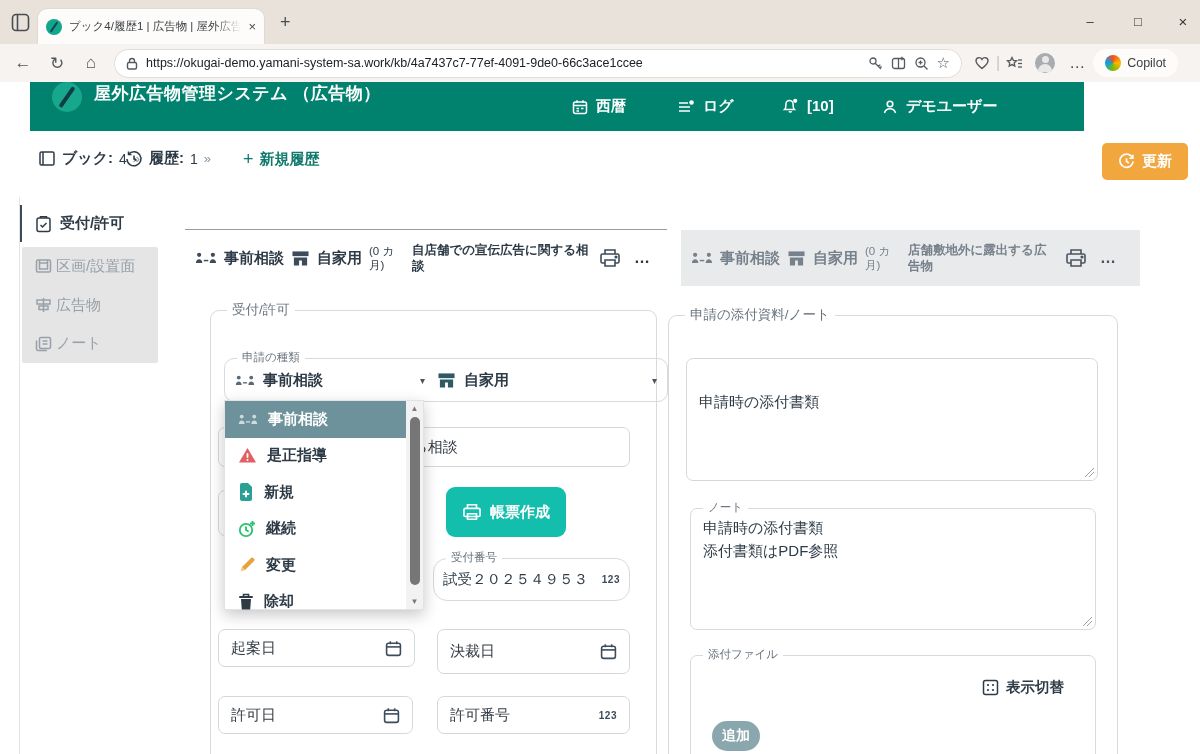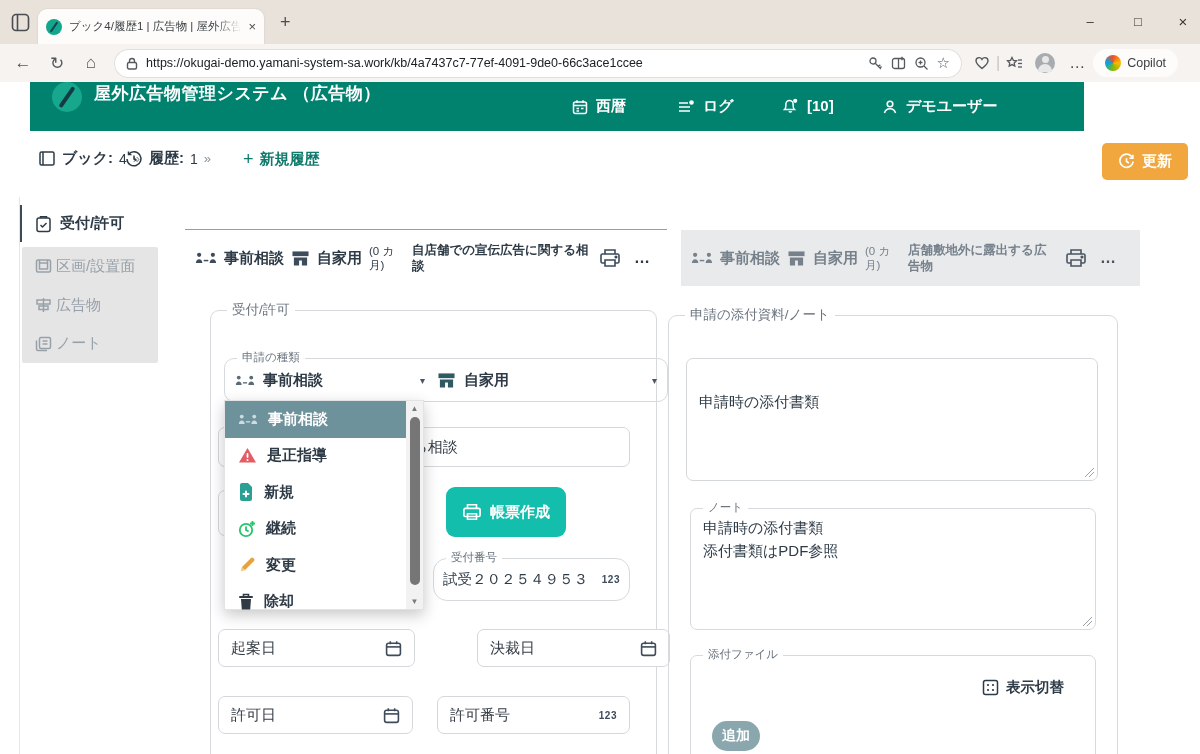--- a/index.html
+++ b/index.html
@@ -456,21 +456,21 @@
 
   <div class="input" style="left:218px;top:629px;width:197px;height:38px;">
     <span class="grow">起案日</span>
     <svg width="17" height="17" viewBox="0 0 16 16" fill="none" stroke="#3E4B5A" stroke-width="1.5">
         <rect x="1.5" y="3" width="13" height="11.5" rx="2"></rect>
         <line x1="1.5" y1="6.5" x2="14.5" y2="6.5"></line>
         <line x1="5" y1="1.2" x2="5" y2="4"></line>
         <line x1="11" y1="1.2" x2="11" y2="4"></line>
       </svg>
   </div>
-  <div class="input" style="left:437px;top:629px;width:193px;height:38px;margin-left:40px;">
+  <div class="input" style="left:437px;top:629px;width:193px;height:45px;">
     <span class="grow">決裁日</span>
     <svg width="17" height="17" viewBox="0 0 16 16" fill="none" stroke="#3E4B5A" stroke-width="1.5">
         <rect x="1.5" y="3" width="13" height="11.5" rx="2"></rect>
         <line x1="1.5" y1="6.5" x2="14.5" y2="6.5"></line>
         <line x1="5" y1="1.2" x2="5" y2="4"></line>
         <line x1="11" y1="1.2" x2="11" y2="4"></line>
       </svg>
   </div>
   <div class="input" style="left:218px;top:696px;width:195px;height:38px;">
     <span class="grow">許可日</span>

